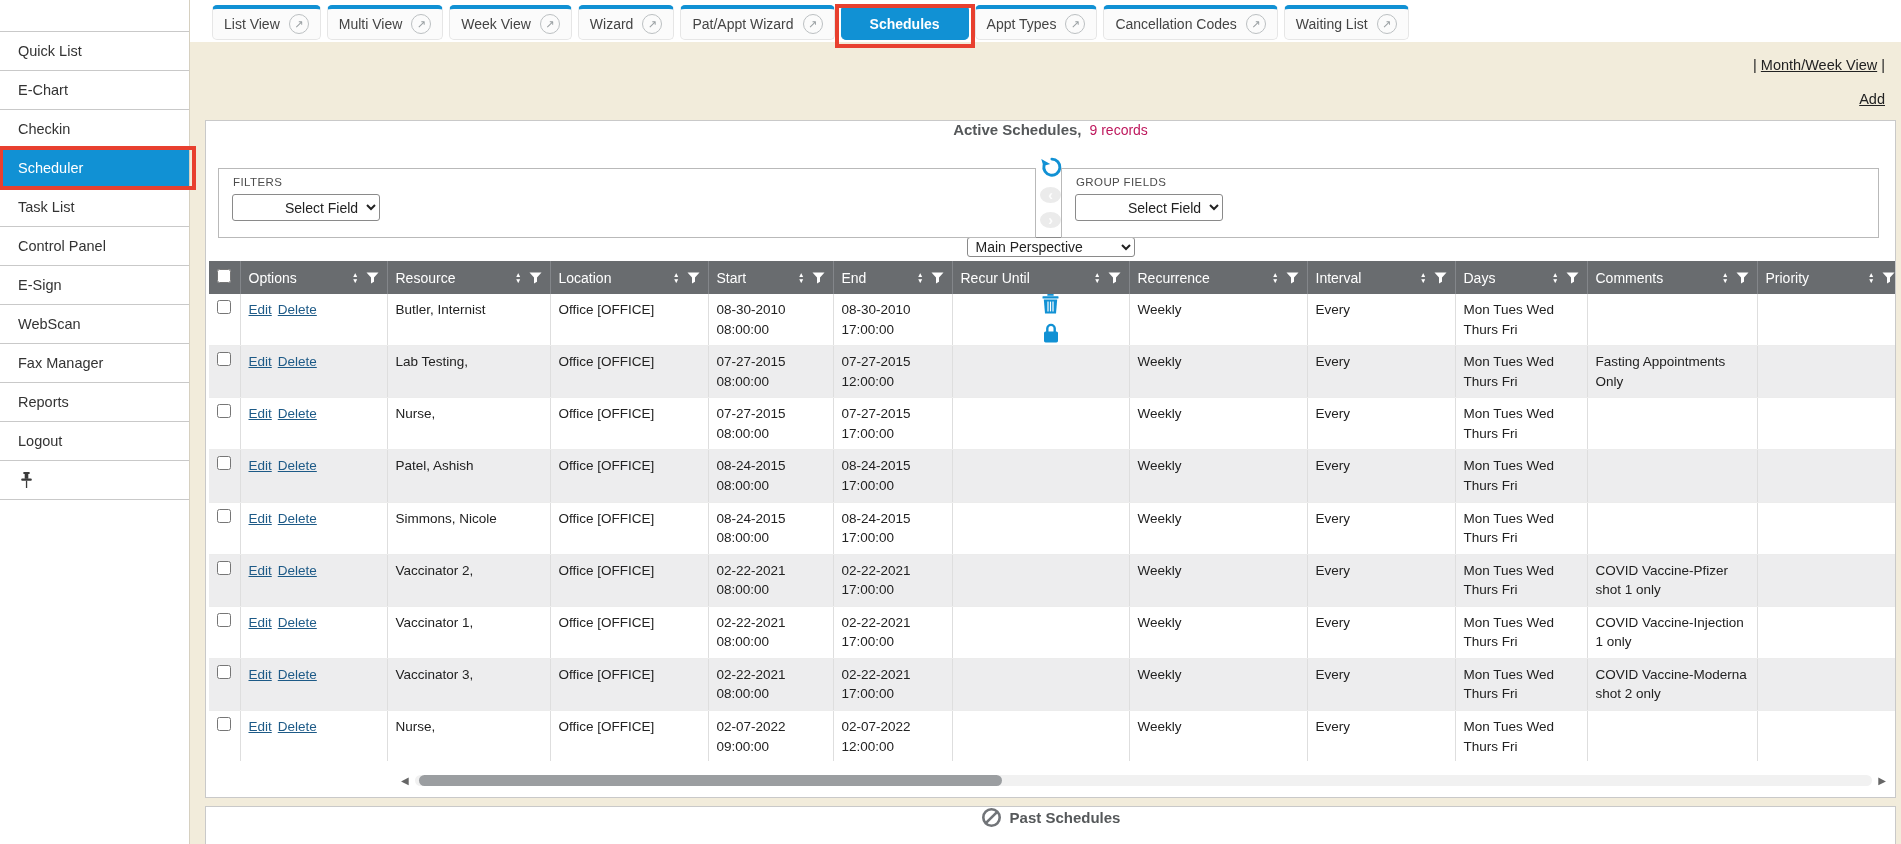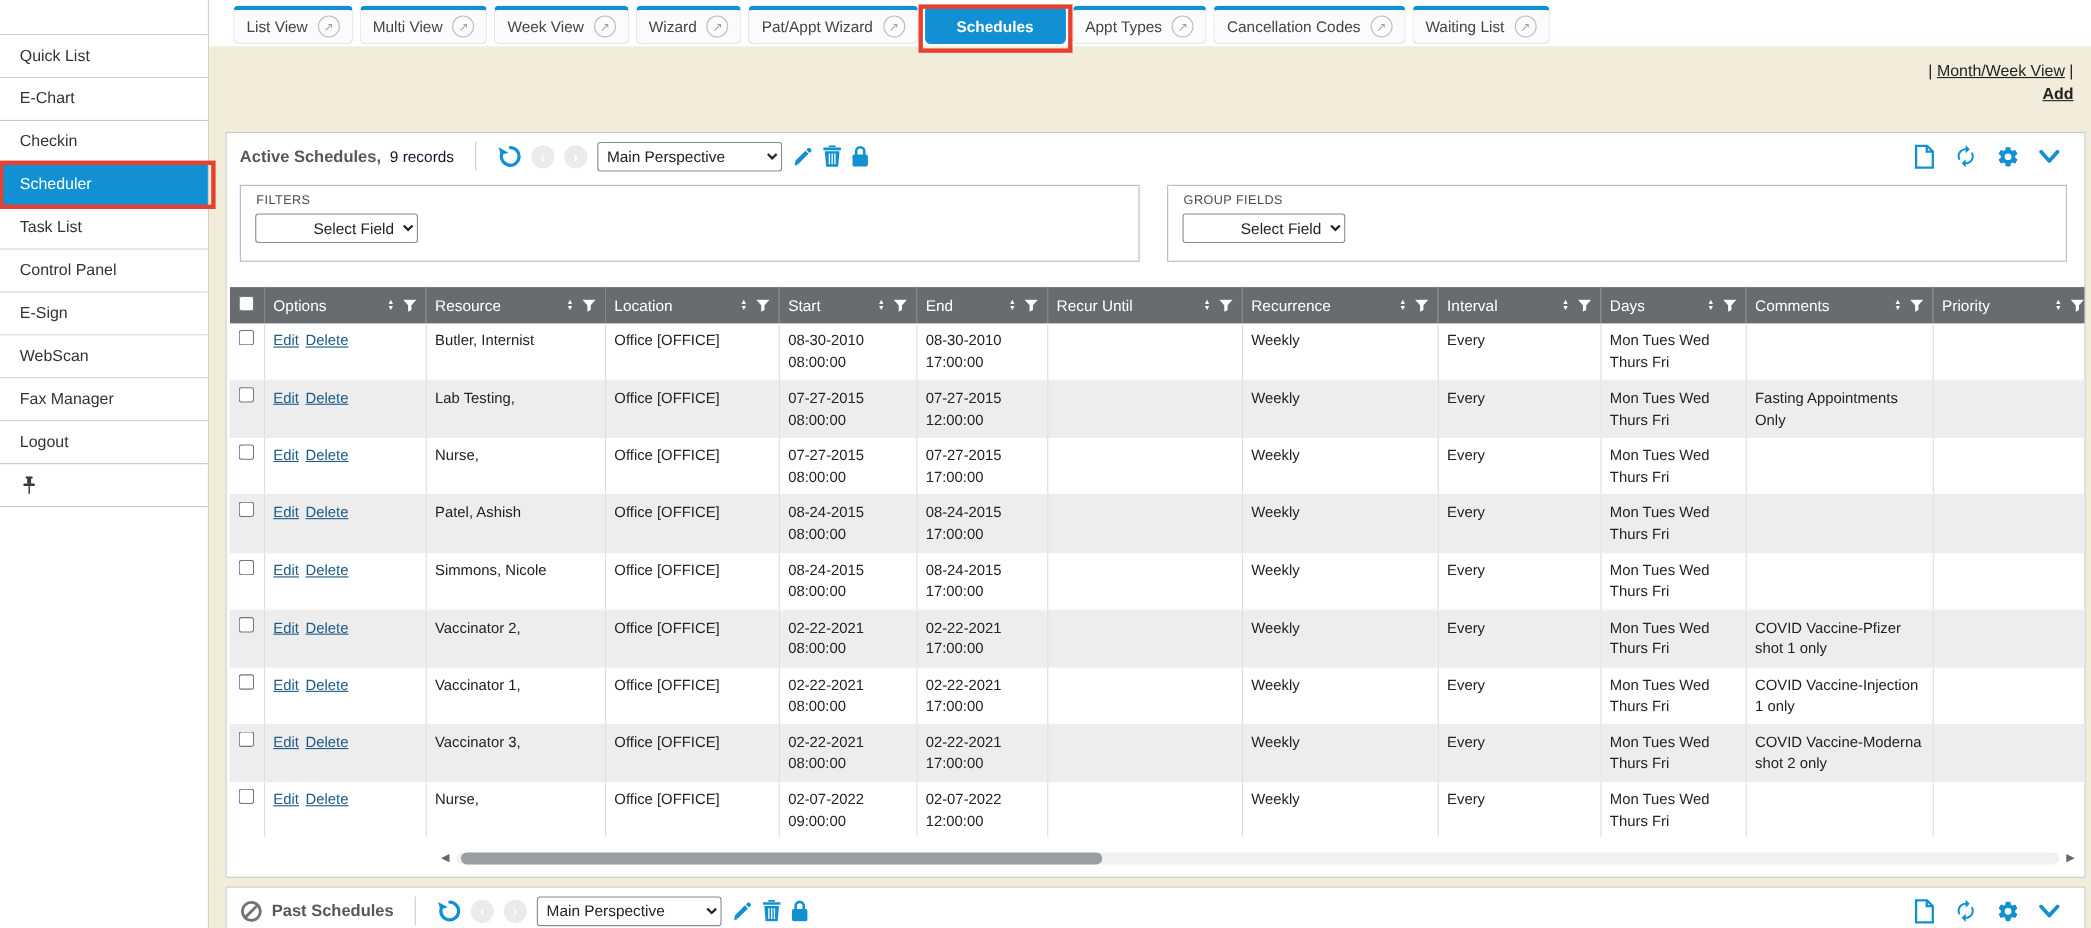--- a/index.html
+++ b/index.html
@@ -20,30 +20,30 @@
   .tabstrip { position:absolute; left:190px; top:0; width:1711px; height:42px; background:#fff; display:flex; align-items:flex-start; padding:5px 0 0 22px; gap:6px; z-index:4; }
   .tab { position:relative; display:flex; align-items:center; gap:9px; height:35px; padding:0 11px; background:#fbfbfb; border:1px solid #e6e6e6; border-top:4px solid #1191d4; border-radius:5px; font-size:14px; color:#444; cursor:pointer; white-space:nowrap; }
   .tab.active { background:#1191d4; border-color:#1191d4; color:#fff; font-weight:bold; padding:0 28px; }
   .tab-ext { width:20px; height:20px; border:1px solid #bcc0c2; border-radius:50%; display:flex; align-items:center; justify-content:center; font-size:11px; color:#9aa0a3; flex:0 0 auto; }
   
   .annotation-box { position:absolute; border:4px solid #e8402f; pointer-events:none; z-index:9; }
   .tab-annotation { left:-7px; right:-7px; top:-5px; bottom:-9px; }
   .side-annotation { left:-1px; right:-7px; top:-3px; bottom:-3px; }
   
   .top-links { position:absolute; top:57px; right:16px; text-align:right; font-size:14.5px; color:#222; z-index:5; }
-  .top-links .row2 { margin-top:5px;font-weight:bold; }
+  .top-links .row2 { margin-top:18px; }
   .top-links a { color:#222; text-decoration:underline; cursor:pointer; }
   
   .panel { position:absolute; background:#fff; border:1px solid #c9c9c9; }
   #active-panel { left:205px; top:120px; width:1691px; height:678px; }
   #past-panel   { left:205px; top:806px; width:1691px; height:46px; overflow:hidden; }
-  .panel-toolbar { display:flex; align-items:center; height:42px; padding:0 12px; gap:9px; }
+  .panel-toolbar { display:flex; align-items:center; height:42px; padding:0 12px; gap:9px;flex-direction:column; }
   .panel-title { font-size:15px; color:#55585a; white-space:nowrap; display:flex; align-items:center; gap:8px; }
   .panel-title b { font-weight:bold; }
-  .records { font-size:14px; color:#0f172a; font-weight:normal; }
+  .records { font-size:14px; color:#be185d; font-weight:normal; }
   .vdiv { width:1px; height:26px; background:#ccc; margin:0 10px; }
   .icon-btn { display:inline-flex; align-items:center; justify-content:center; cursor:pointer; }
   .circle-btn { width:21px; height:21px; border-radius:50%; background:#ebebeb; color:#fdfdfd; font-size:14px; font-weight:bold; display:inline-flex; align-items:center; justify-content:center; cursor:default; user-select:none; }
   select { height:27px; font-size:14px; font-family:inherit; color:#222; border:1px solid #8a8a8a; border-radius:3px; background:#fff; padding:0 4px; }
   .perspective-select { min-width:168px; }
   .field-select { min-width:118px; }
   .toolbar-right { margin-left:auto; display:flex; align-items:center; gap:17px; padding-right:10px; }
   
   .groupbox { position:absolute; border:1px solid #b9b9b9; background:#fff; }
   #filters-box { left:12px; top:47px; width:818px; height:70px; }
@@ -84,20 +84,21 @@
     <div id="side-menu">
         <div class="side-item"><span>Quick List</span></div>
         <div class="side-item"><span>E-Chart</span></div>
         <div class="side-item"><span>Checkin</span></div>
         <div class="side-item active"><span>Scheduler</span><div class="annotation-box side-annotation"></div></div>
         <div class="side-item"><span>Task List</span></div>
         <div class="side-item"><span>Control Panel</span></div>
         <div class="side-item"><span>E-Sign</span></div>
         <div class="side-item"><span>WebScan</span></div>
         <div class="side-item"><span>Fax Manager</span></div>
+        <div class="side-item"><span>Reports</span></div>
         <div class="side-item"><span>Logout</span></div>
       </div>
     <div class="side-pin">
       <span class="icon-btn">
         <svg width="13" height="17" viewBox="0 0 13 17">
           <rect x="3.4" y="0" width="6.2" height="2" fill="#3a3a3a"></rect>
           <rect x="4.7" y="1.2" width="3.6" height="5.6" fill="#3a3a3a"></rect>
           <rect x="1.2" y="6.6" width="10.6" height="2.2" rx="1" fill="#3a3a3a"></rect>
           <rect x="5.9" y="8.8" width="1.3" height="7.2" fill="#3a3a3a"></rect>
         </svg>

